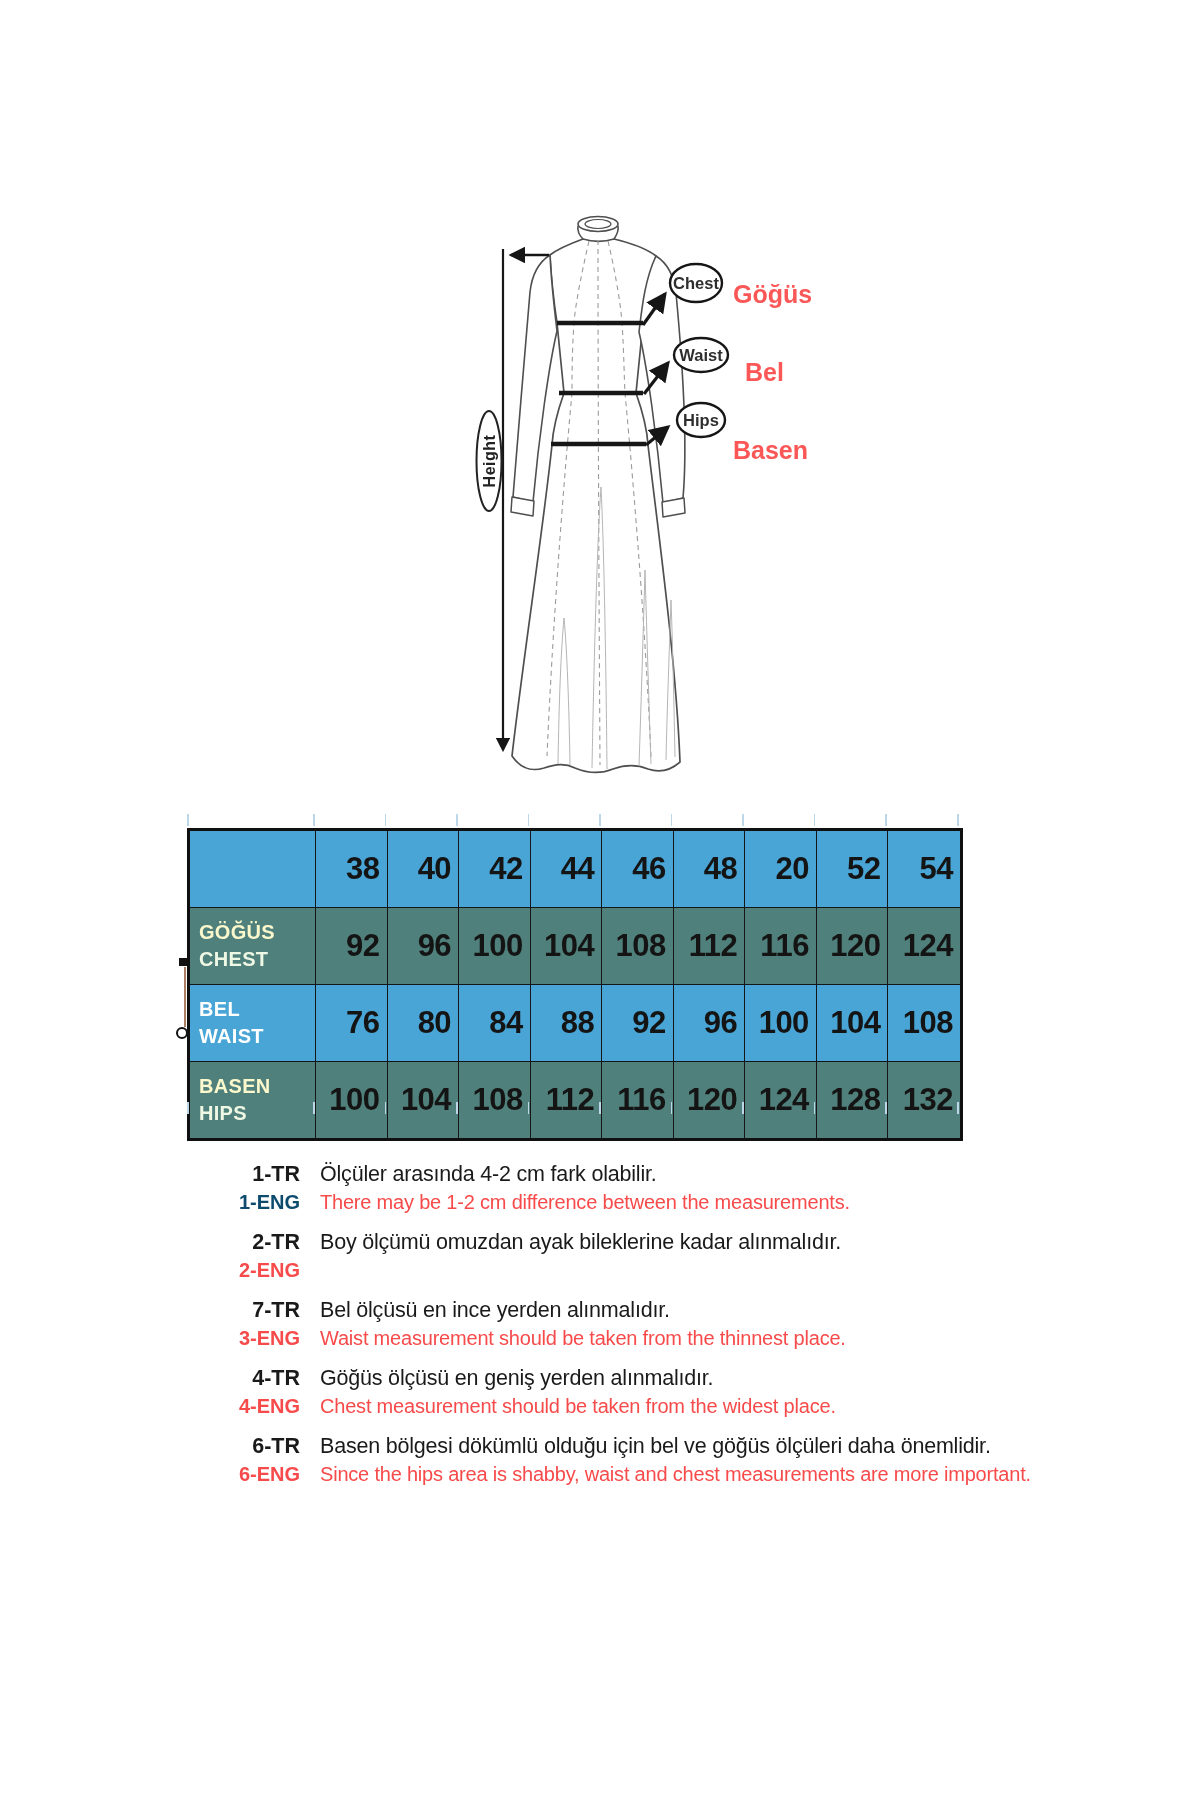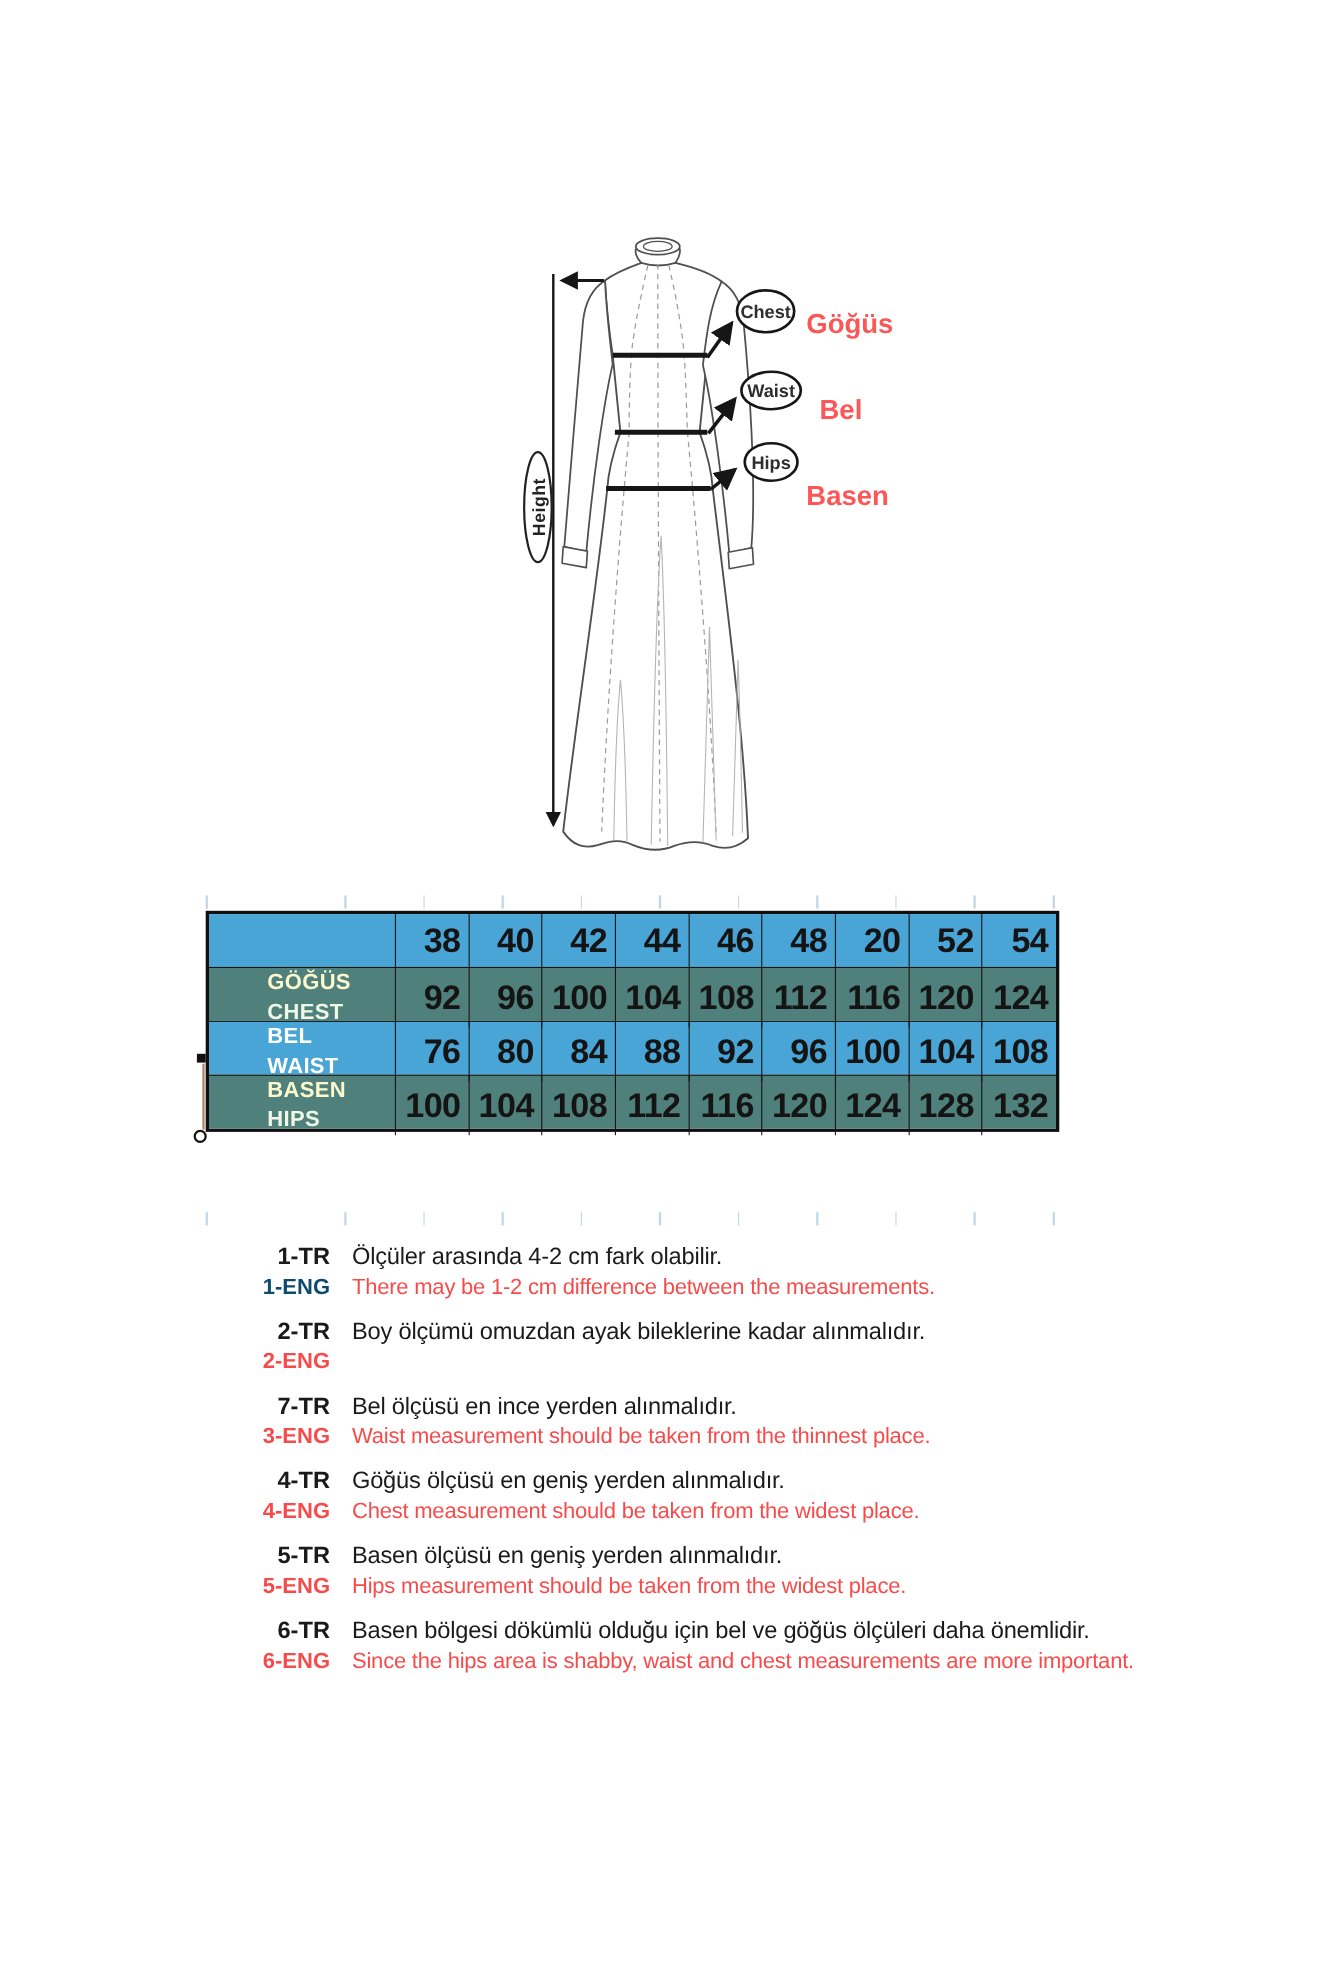--- a/index.html
+++ b/index.html
@@ -11,21 +11,21 @@
   .page{position:absolute;inset:0;overflow:hidden;}
 
   
   .diagram{position:absolute;left:455px;top:180px;width:360px;height:635px;}
 
   
   .size-table{
     position:absolute;left:187px;top:828px;width:770px;
     border:3px solid #101010;box-sizing:content-box;
   }
-  .trow{display:grid;grid-template-columns:126px repeat(9,1fr);height:48px;padding-left:44px;}
+  .trow{display:grid;grid-template-columns:126px repeat(9,1fr);height:76px;}
   .trow + .trow{border-top:1.8px solid #161616;}
   .trow.blue{background:#49a5d6;}
   .trow.teal{background:#50807b;}
   .cell{border-right:1.8px solid #161616;box-sizing:border-box;
         display:flex;align-items:center;min-width:0;}
   .cell:last-child{border-right:none;}
   .cell.num{
     justify-content:flex-end;padding-right:7px;
     font-size:31px;font-weight:bold;color:#141414;letter-spacing:-0.5px;
   }
@@ -41,21 +41,21 @@
   .tick{position:absolute;width:1.5px;height:12px;background:#bdd7e8;}
 
   
   .anchor-square{position:absolute;left:179px;top:958px;width:8px;height:8px;background:#111;}
   .anchor-circle{position:absolute;left:176px;top:1027px;width:8px;height:8px;
                  border:2px solid #111;border-radius:50%;background:#fff;}
   .anchor-line{position:absolute;left:184px;top:967px;width:2px;height:60px;
                background:#a06a48;opacity:.85;}
 
   
-  .notes{position:absolute;left:190px;top:1128px;width:940px;}
+  .notes{position:absolute;left:190px;top:1160px;width:940px;}
   .note{display:grid;grid-template-columns:110px auto;column-gap:20px;
         margin-bottom:12px;}
   .note .lbl{text-align:right;font-weight:bold;line-height:28px;}
   .note .txt{line-height:28px;letter-spacing:-0.2px;}
   .note .tr{color:#1a1a1a;font-size:21.5px;}
   .note .tr.txt{font-weight:500;}
   .note .eng{font-size:20px;}
 </style>
 </head>
 <body>
@@ -243,26 +243,20 @@
         <span class="lbl eng" style="color: rgb(247, 74, 74);">3-ENG</span>
         <span class="txt eng" style="color: rgb(247, 74, 74);">Waist measurement should be taken from the thinnest place.</span>
       </div>
       <div class="note">
         <span class="lbl tr">4-TR</span>
         <span class="txt tr">Göğüs ölçüsü en geniş yerden alınmalıdır.</span>
         <span class="lbl eng" style="color: rgb(247, 74, 74);">4-ENG</span>
         <span class="txt eng" style="color: rgb(247, 74, 74);">Chest measurement should be taken from the widest place.</span>
       </div>
       <div class="note">
-        <span class="lbl tr">5-TR</span>
-        <span class="txt tr">Basen ölçüsü en geniş yerden alınmalıdır.</span>
-        <span class="lbl eng" style="color: rgb(247, 74, 74);">5-ENG</span>
-        <span class="txt eng" style="color: rgb(247, 74, 74);">Hips measurement should be taken from the widest place.</span>
-      </div>
-      <div class="note">
         <span class="lbl tr">6-TR</span>
         <span class="txt tr">Basen bölgesi dökümlü olduğu için bel ve göğüs ölçüleri daha önemlidir.</span>
         <span class="lbl eng" style="color: rgb(247, 74, 74);">6-ENG</span>
         <span class="txt eng" style="color: rgb(247, 74, 74);">Since the hips area is shabby, waist and chest measurements are more important.</span>
       </div>
     </div>
 
 </div>
 
 </body></html>

